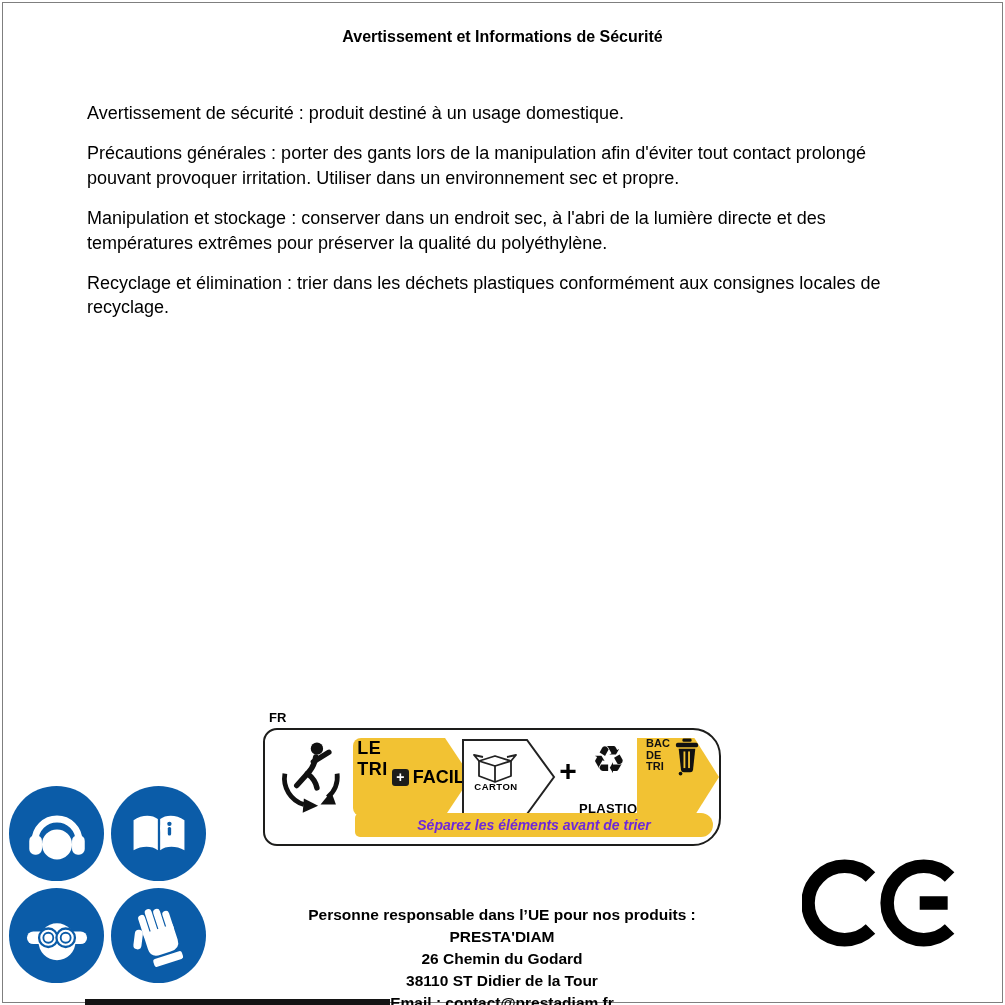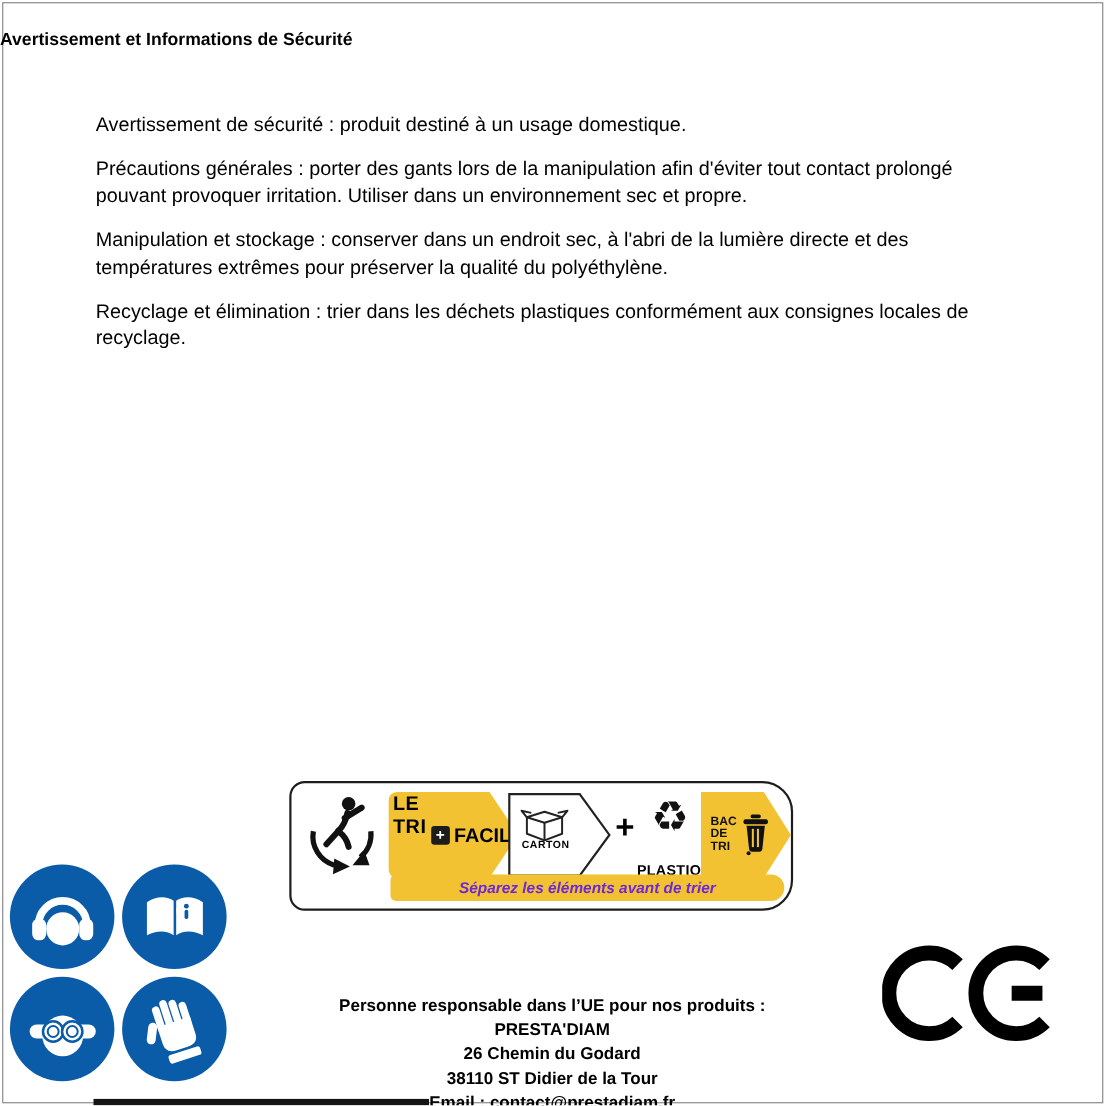--- a/index.html
+++ b/index.html
@@ -17,21 +17,21 @@
     position: absolute;
     inset: 2px;
     border: 1px solid #7f7f7f;
     pointer-events: none;
   }
   .doc-title {
     position: absolute;
     top: 28px;
     left: 0;
     width: 100%;
-    text-align: left;
+    text-align: center;
     font-size: 16px;
     font-weight: bold;
   }
   .safety-text {
     position: absolute;
     left: 71px;
     top: 85px;
     width: 876px;
     font-size: 18px;
     line-height: 24.4px;
@@ -95,21 +95,21 @@
     position: absolute; left: 290px; top: 24px; width: 26px;
     text-align: center; font-size: 30px; font-weight: bold;
   }
   .plastique-group { position: absolute; left: 314px; top: 8px; width: 60px; text-align: center; }
   .recycle-glyph { font-family: "DejaVu Sans", sans-serif; font-size: 38px; line-height: 44px; color: #111; display: block; }
   .plastique-label { font-size: 13px; font-weight: bold; letter-spacing: .3px; margin-top: 19px; }
   .bac-arrow {
     position: absolute; left: 372px; top: 8px; width: 82px; height: 78px;
     background: #F2C233;
     clip-path: polygon(0 0, 70% 0, 100% 50%, 70% 100%, 0 100%);
-    display: flex; align-items: center; padding-left: 9px; gap: 5px;
+    display: flex; align-items: flex-start; padding-left: 9px; gap: 5px;
   }
   .bac-text { font-size: 11px; font-weight: 800; line-height: 11.5px; color: #111; }
   .bin-icon { width: 24px; height: 38px; }
   .footer-band {
     position: absolute; left: 90px; bottom: 7px; width: 358px; height: 24px;
     background: #F2C233; border-radius: 5px 12px 12px 5px;
     display: flex; align-items: center; justify-content: center;
     font-size: 14px; font-style: italic; font-weight: bold; color: #6d28d9;
   }
 
@@ -172,20 +172,21 @@
           <rect x="41" y="13" width="6" height="19" rx="3"></rect>
           <rect x="11" y="21" width="7" height="17" rx="3.5" transform="rotate(25 14.5 29.5)"></rect>
           <path d="M20 26 H47 V40 Q47 48 38 48 H29 Q20 48 20 40 Z"></path>
           <rect x="21" y="50" width="26" height="7" rx="2"></rect>
         </g>
       </svg>
     </div>
   </div>
 
   <div class="infotri">
+    <div class="fr-code">FR</div>
     <div class="pill">
 
       <svg class="triman" viewBox="0 0 64 64" aria-hidden="true">
         <circle cx="37" cy="9" r="5.2" fill="#111"></circle>
         <g stroke="#111" stroke-width="4.6" stroke-linecap="round" fill="none">
           <path d="M36 16 C35 22 33 26 29 30"></path>
           <path d="M29 30 L20 40"></path>
           <path d="M29 30 C33 33 36 37 37 42"></path>
           <path d="M34 20 L47 12"></path>
         </g>

